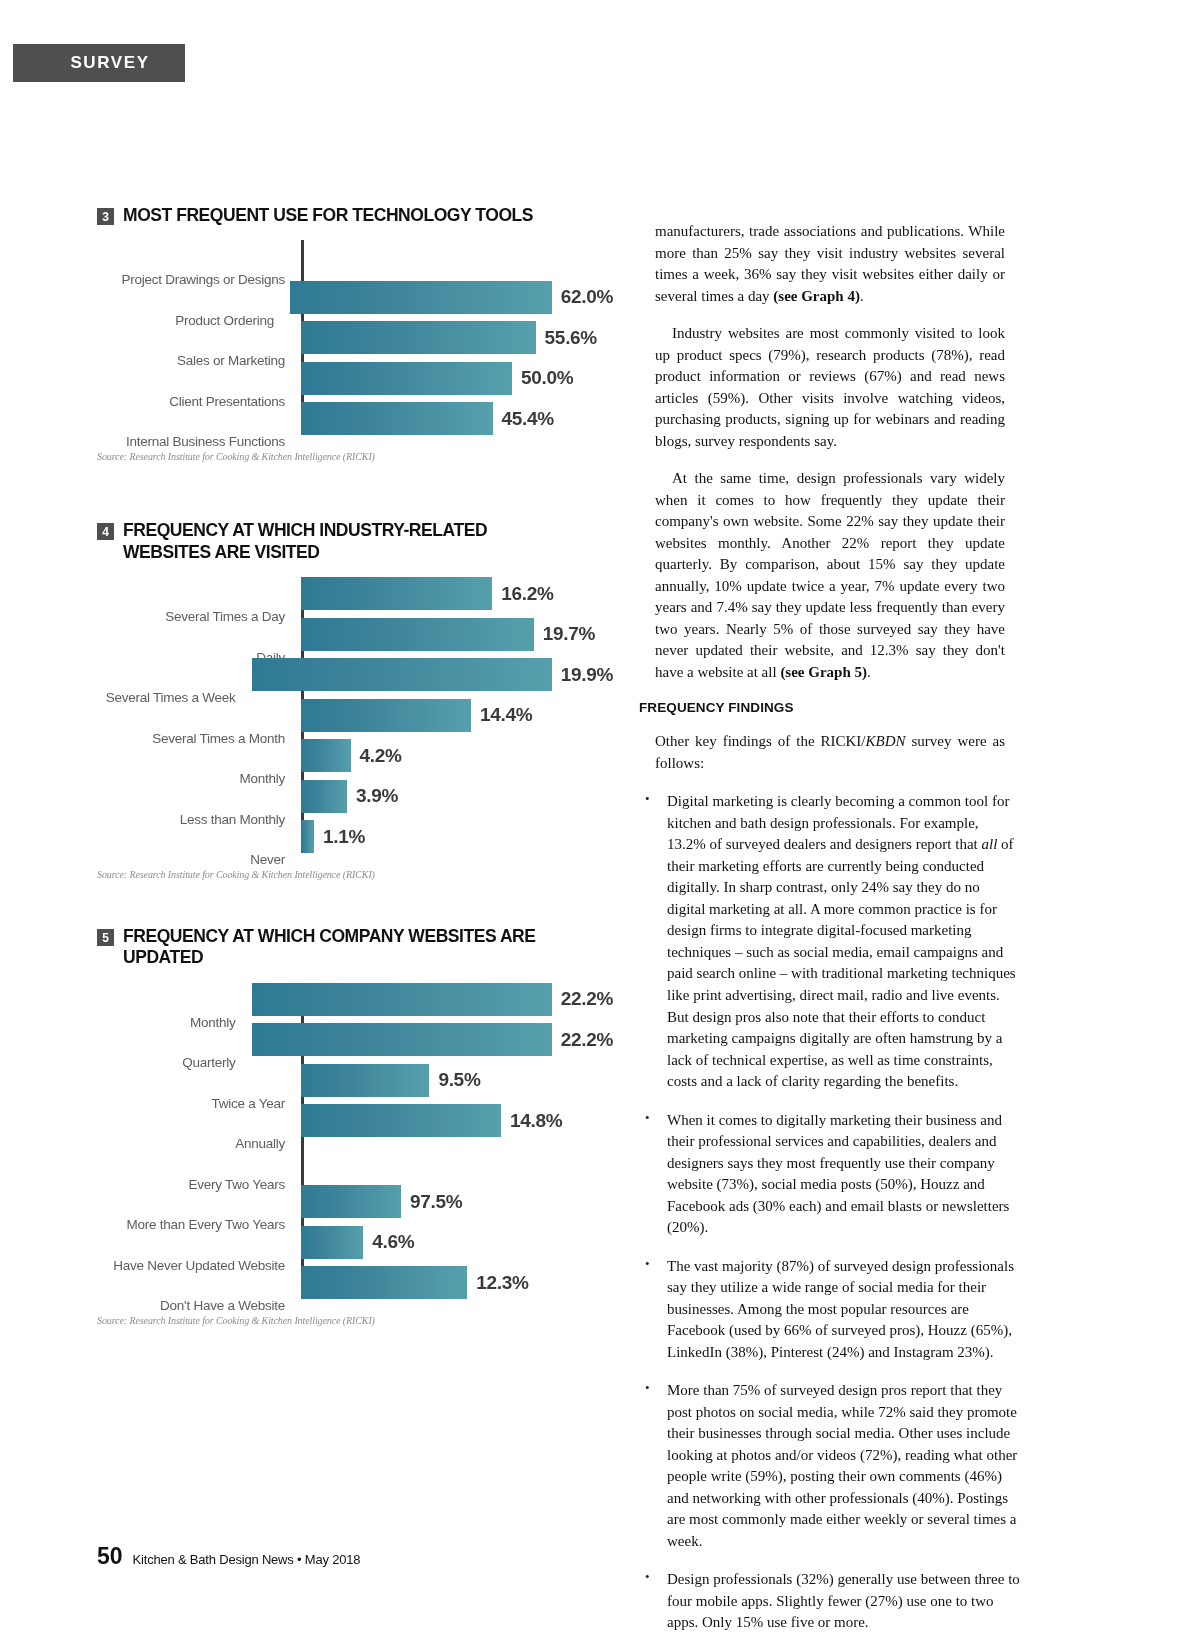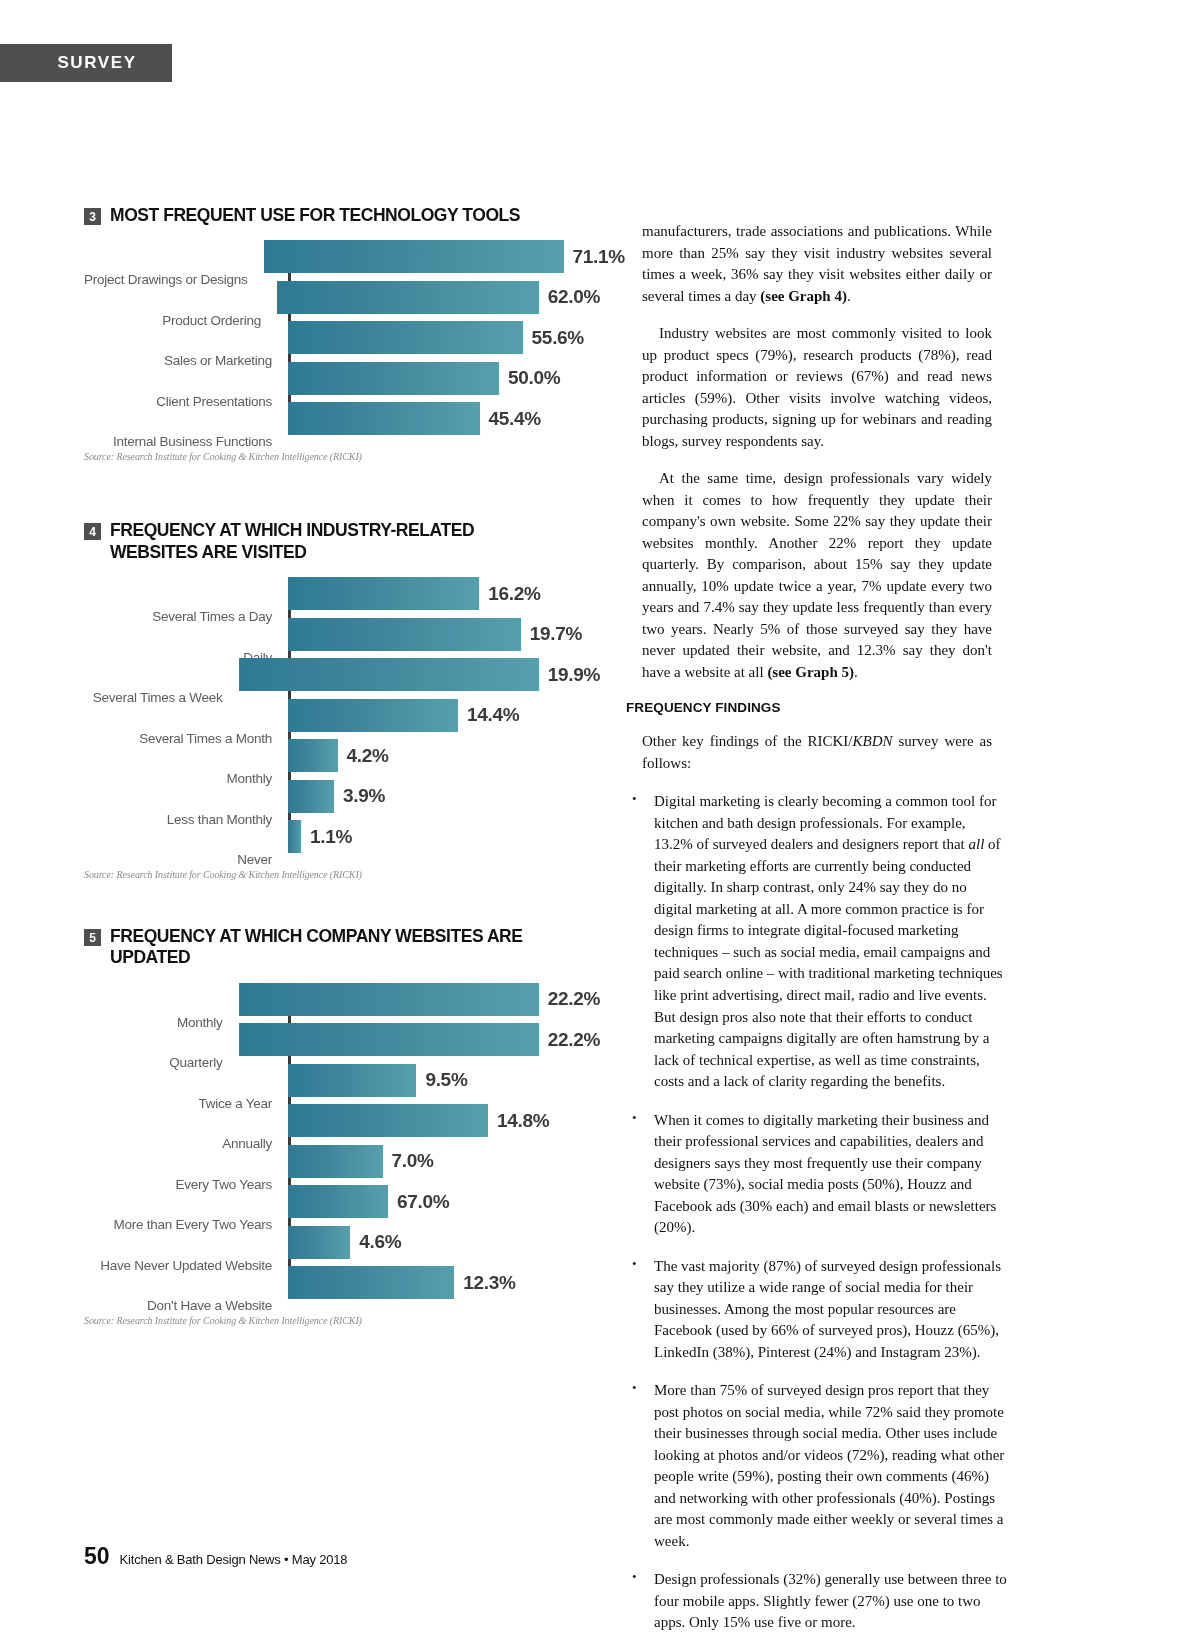--- a/index.html
+++ b/index.html
@@ -11,21 +11,21 @@
   
   .survey-tab{
     position:absolute;left:0;top:44px;width:172px;height:38px;
     background:#4f4f4f;color:#ffffff;
     font-family:"Liberation Sans", sans-serif;
     font-weight:bold;font-size:17px;letter-spacing:1.6px;
     display:flex;align-items:center;justify-content:center;
     padding-left:22px;box-sizing:border-box;
   }
   
-  .page{position:absolute;left:0;top:0;width:968px;height:1639px;}
+  .page{position:absolute;left:13px;top:0;width:968px;height:1639px;}
   .col-left{position:absolute;left:84px;top:205px;width:516px;}
   .col-right{position:absolute;left:626px;top:205px;width:382px;}
 
   
   .chart-block{margin-bottom:0;}
   .chart-head{display:flex;align-items:flex-start;gap:9px;margin-bottom:14px;}
   .chart-num{
     flex:0 0 auto;width:17px;height:17px;background:#4f4f4f;color:#fff;
     font-family:"Liberation Sans", sans-serif;font-weight:bold;font-size:12px;
     display:flex;align-items:center;justify-content:center;margin-top:3px;
@@ -108,24 +108,20 @@
     <div class="chart-block">
       <div class="chart-head">
         <div class="chart-num">3</div>
         <div class="chart-title">MOST FREQUENT USE FOR TECHNOLOGY TOOLS</div>
       </div>
       <div class="chart-area">
         <div class="axis-wrap">
           <div class="axis-line"></div>
           <div class="bar-row">
             <div class="bar-label">Project Drawings or Designs</div>
-            <div class="bar-track">
-              <div class="bar-fill" style="width: 300px;"></div>
-              <div class="bar-value">71.1%</div>
-            </div>
           </div>
           <div class="bar-row">
             <div class="bar-label">Product Ordering</div>
             <div class="bar-track">
               <div class="bar-fill" style="width: 261.603px;"></div>
               <div class="bar-value">62.0%</div>
             </div>
           </div>
           <div class="bar-row">
             <div class="bar-label">Sales or Marketing</div>
@@ -250,30 +246,26 @@
           </div>
           <div class="bar-row">
             <div class="bar-label">Annually</div>
             <div class="bar-track">
               <div class="bar-fill" style="width: 200px;"></div>
               <div class="bar-value">14.8%</div>
             </div>
           </div>
           <div class="bar-row">
             <div class="bar-label">Every Two Years</div>
-            <div class="bar-track">
-              <div class="bar-fill" style="width: 94.5946px;"></div>
-              <div class="bar-value">7.0%</div>
-            </div>
           </div>
           <div class="bar-row">
             <div class="bar-label">More than Every Two Years</div>
             <div class="bar-track">
               <div class="bar-fill" style="width: 100px;"></div>
-              <div class="bar-value">67.0%</div>
+              <div class="bar-value">97.5%</div>
             </div>
           </div>
           <div class="bar-row">
             <div class="bar-label">Have Never Updated Website</div>
             <div class="bar-track">
               <div class="bar-fill" style="width: 62.1622px;"></div>
               <div class="bar-value">4.6%</div>
             </div>
           </div>
           <div class="bar-row">

